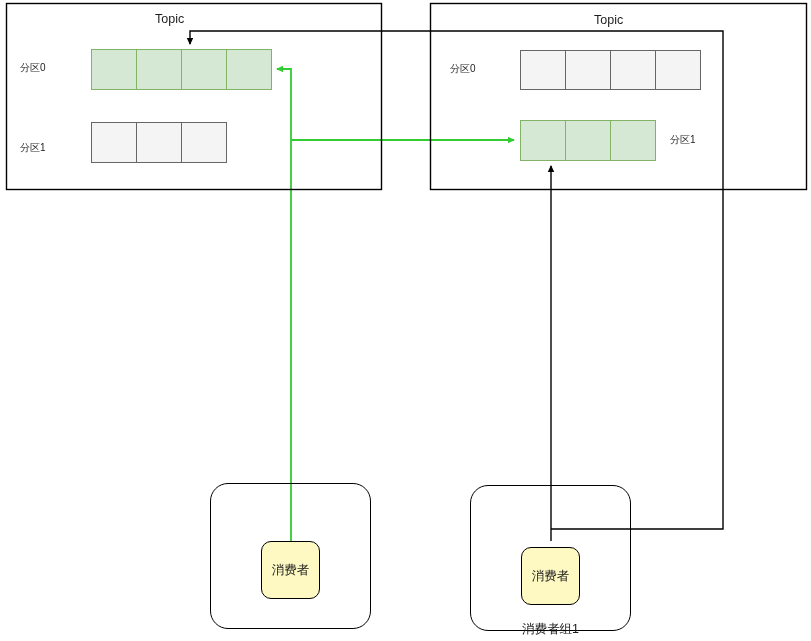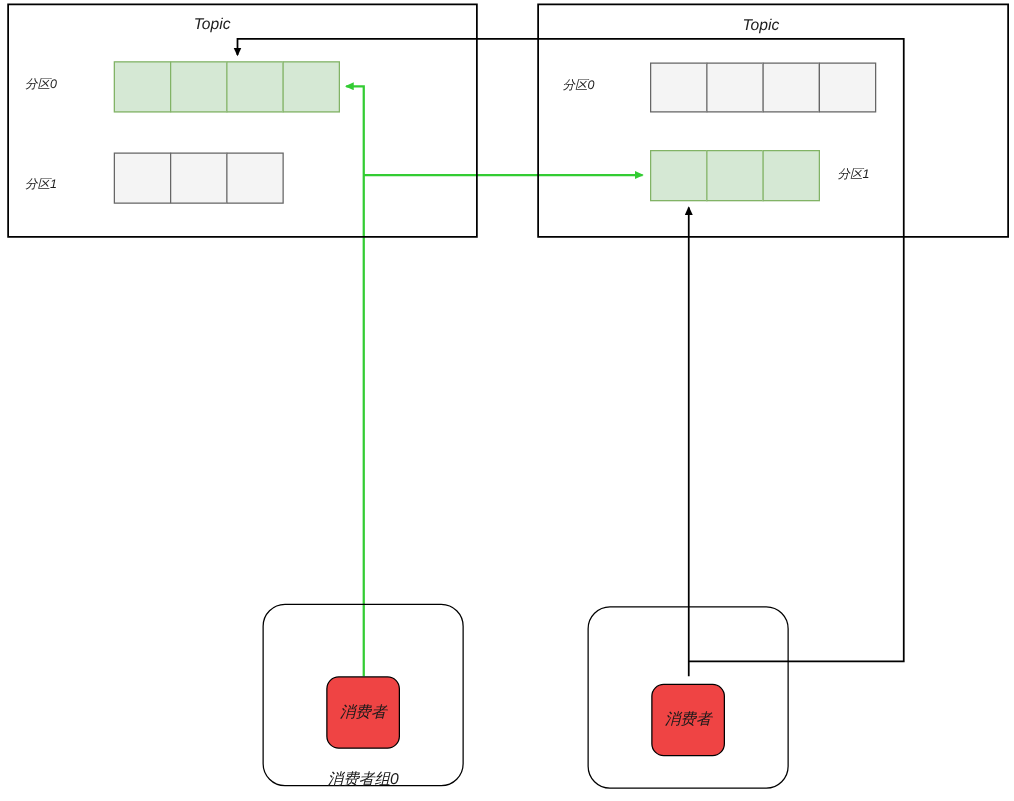--- a/index.html
+++ b/index.html
@@ -1,29 +1,29 @@
 <!DOCTYPE html>
 <html><head>
 <meta charset="utf-8">
 <style>
   html,body{margin:0;padding:0;background:#ffffff;}
   body{width:811px;height:641px;position:relative;overflow:hidden;
        font-family:"Liberation Sans","DejaVu Sans",sans-serif;color:#1a1a1a;}
-  #canvas{position:absolute;left:0;top:0;width:653px;height:641px;font-style:italic;}
+  #canvas{position:absolute;left:0;top:0;width:653px;height:641px;}
   svg.layer{position:absolute;left:0;top:0;width:811px;height:641px;overflow:visible;}
   .lbl{position:absolute;font-size:12.5px;color:#1d1d1d;white-space:nowrap;line-height:1;}
   .lbl.cn{font-size:10px;}
   .topic-title{font-size:12.5px;}
   .cellrow{position:absolute;display:flex;}
   .cell{border:1px solid #666666;box-sizing:border-box;margin-left:-1px;}
   .cell:first-child{margin-left:0;}
   .cell.green{background:#d5e8d4;border-color:#82b366;}
   .cell.gray{background:#f4f4f4;border-color:#666666;}
   .grpbox{position:absolute;border:1px solid #000000;border-radius:18px;box-sizing:border-box;background:transparent;}
-  .consbox{position:absolute;border:1px solid #000000;border-radius:10px;box-sizing:border-box;background:#ef4444;}
+  .consbox{position:absolute;border:1px solid #000000;border-radius:10px;box-sizing:border-box;background:#fef9c3;}
   .consbox span{position:absolute;left:0;right:0;top:50%;transform:translateY(-50%);text-align:center;font-size:12.5px;}
   .grplabel{position:absolute;text-align:center;font-size:12.5px;white-space:nowrap;}
 </style>
 </head>
 <body>
 
 <div id="canvas">
 
   <svg class="layer">
     <defs>
@@ -84,20 +84,20 @@
   <div class="cellrow" style="left:520px;top:120px;">
     <div class="cell green" style="width:46px;height:41px;"></div>
     <div class="cell green" style="width:46px;height:41px;"></div>
     <div class="cell green" style="width:46px;height:41px;"></div>
   </div>
 
   <div class="grpbox" style="left:210px;top:483px;width:161px;height:146px;"></div>
   <div class="consbox" style="left:261px;top:541px;width:59px;height:58px;">
     <span>消费者</span>
   </div>
-  <div class="grplabel" style="left:210px;top:615px;width:161px;">消费者组0</div>
 
   <div class="grpbox" style="left:470px;top:485px;width:161px;height:146px;"></div>
   <div class="consbox" style="left:521px;top:547px;width:59px;height:58px;">
     <span>消费者</span>
   </div>
+  <div class="grplabel" style="left:470px;top:621px;width:161px;">消费者组1</div>
 
 </div>
 
 </body></html>

